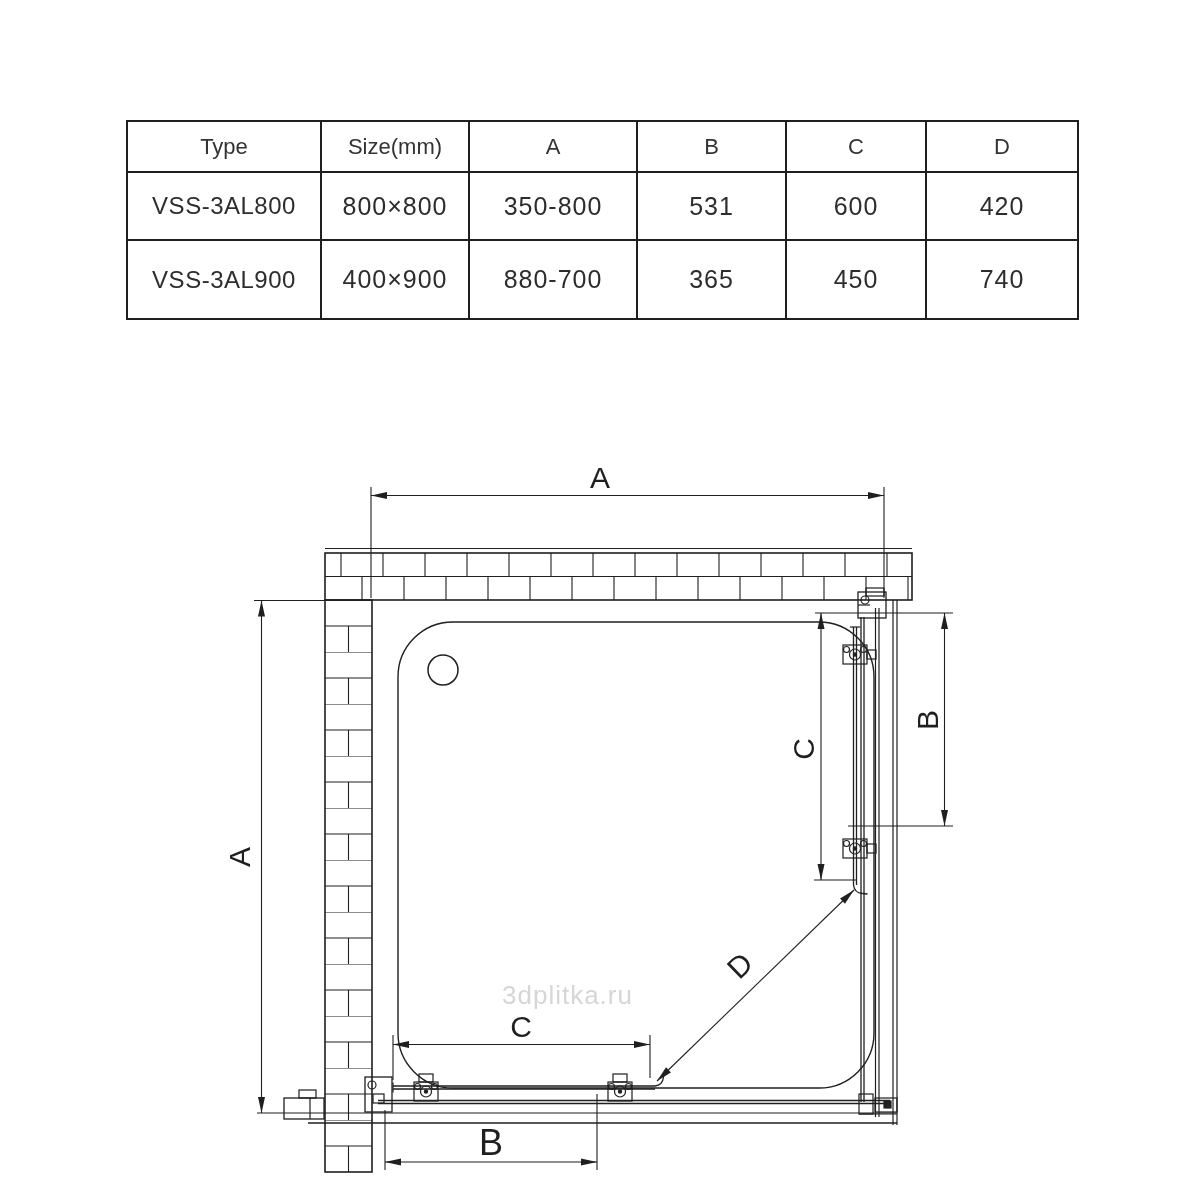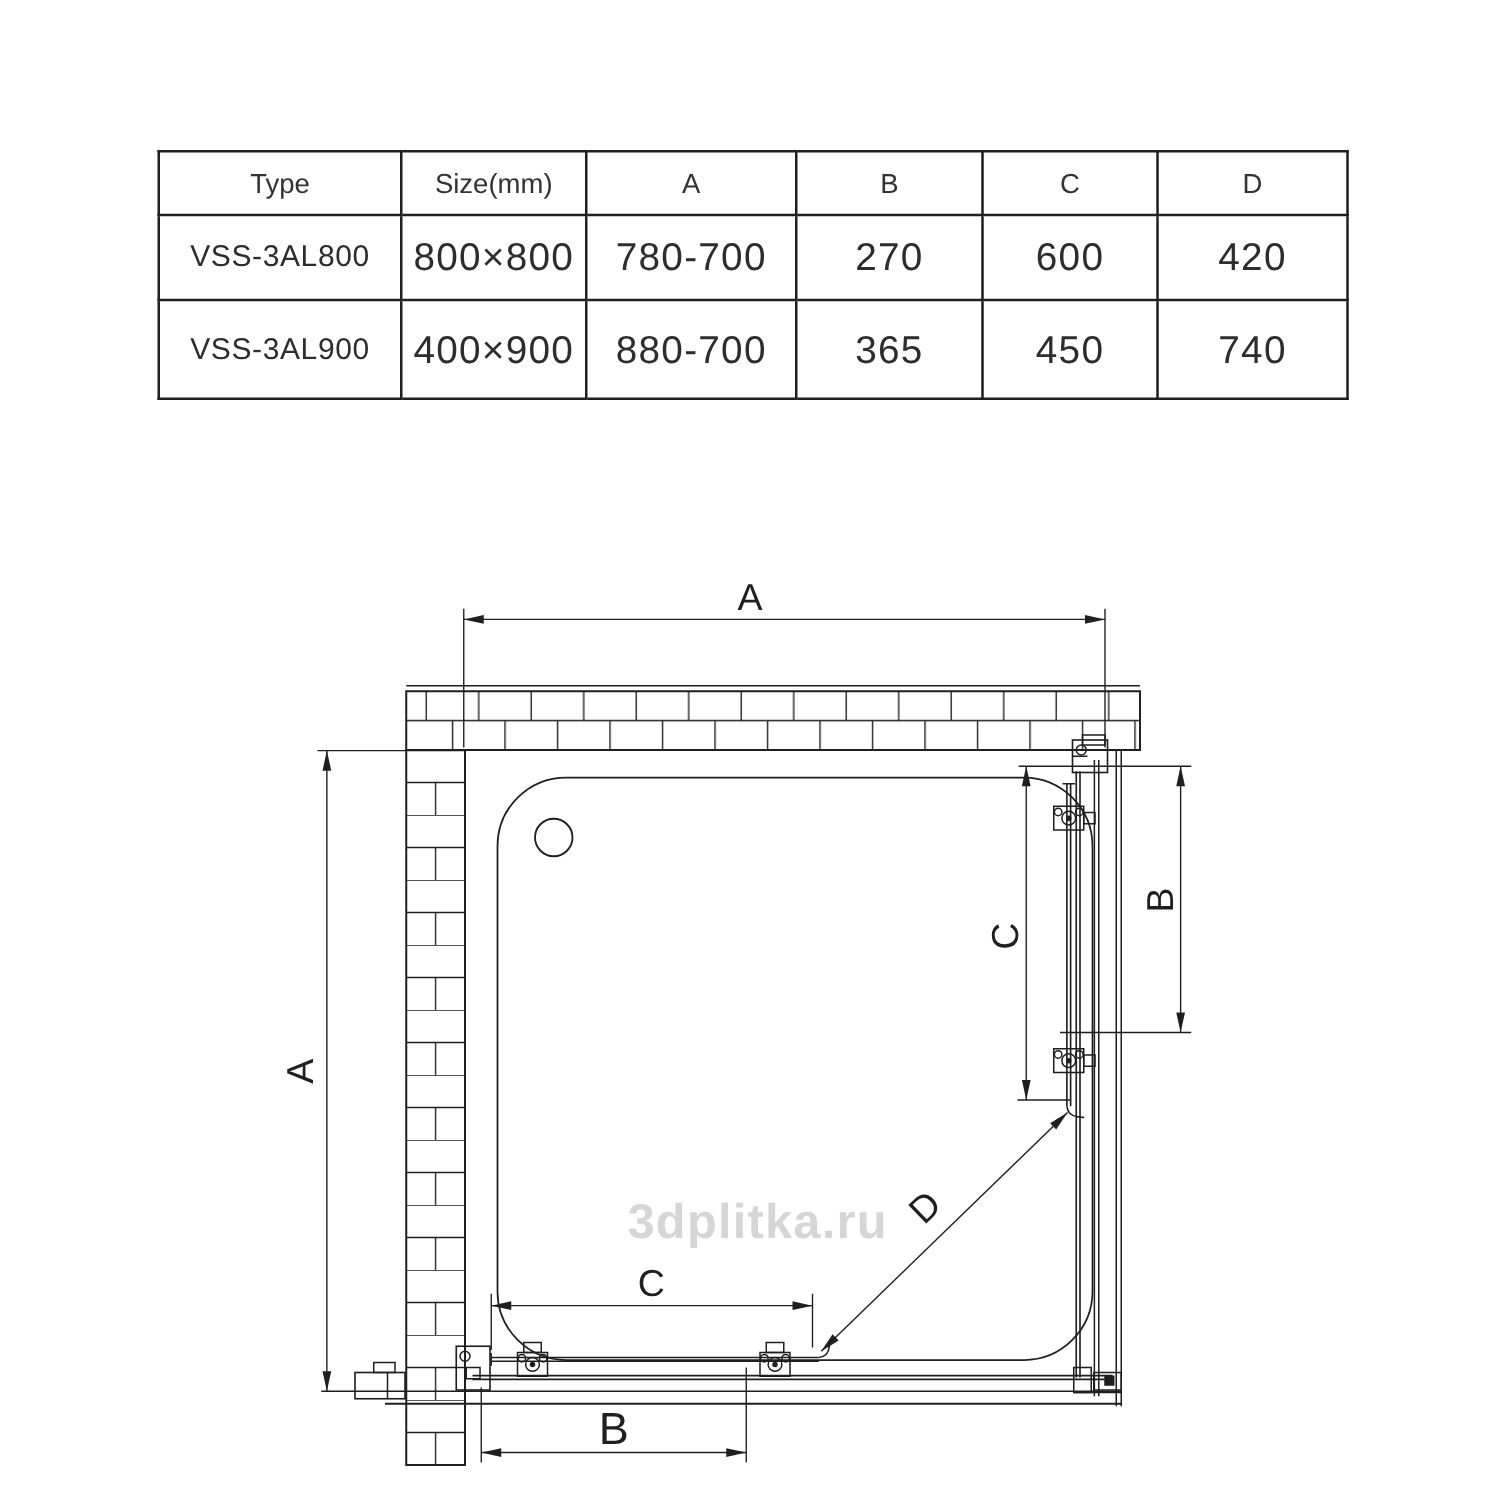--- a/index.html
+++ b/index.html
@@ -4,25 +4,25 @@
 <style>
   html,body{margin:0;padding:0;background:#ffffff;}
   .page{position:relative;width:1200px;height:1200px;background:#ffffff;overflow:hidden;
         font-family:"Liberation Sans", sans-serif;}
   
   table.spec{position:absolute;left:126px;top:120px;width:951px;height:200px;
              border-collapse:collapse;table-layout:fixed;background:#ffffff;}
   table.spec th, table.spec td{border:2px solid #1f1f1f;text-align:center;vertical-align:middle;
              padding:4px;color:#2d2d2d;font-weight:400;}
   table.spec th{font-size:22px;color:#333;}
-  table.spec td{font-size:31px;letter-spacing:1px;}
+  table.spec td{font-size:25px;letter-spacing:1px;}
   table.spec td.typ{font-size:24px;letter-spacing:0.5px;}
   tr.hdr{height:51px;} tr.r1{height:54px;} tr.r2{height:62px;} tr.r3{height:48px;}
   
-  .watermark{position:absolute;left:502px;top:956px;font-size:39px;font-weight:700;
+  .watermark{position:absolute;left:502px;top:980px;font-size:26px;font-weight:400;
              color:#d6d6d6;letter-spacing:1px;user-select:none;}
   
   svg.draw{position:absolute;left:0;top:0;}
   .dim-label{font:400 30px "Liberation Sans", sans-serif;fill:#1f1f1f;}
   .dim-label.big{font-size:36px;}
 </style>
 </head>
 <body>
 
 <div class="page">
@@ -43,22 +43,22 @@
         <th>A</th>
         <th>B</th>
         <th>C</th>
         <th>D</th>
       </tr>
     </thead>
     <tbody>
       <tr class="r1">
         <td class="typ">VSS-3AL800</td>
         <td>800×800</td>
-        <td>780-700</td>
-        <td>270</td>
+        <td>350-800</td>
+        <td>531</td>
         <td>600</td>
         <td>420</td>
       </tr>
       <tr class="r2">
         <td class="typ">VSS-3AL900</td>
         <td>400×900</td>
         <td>880-700</td>
         <td>365</td>
         <td>450</td>
         <td>740</td>

